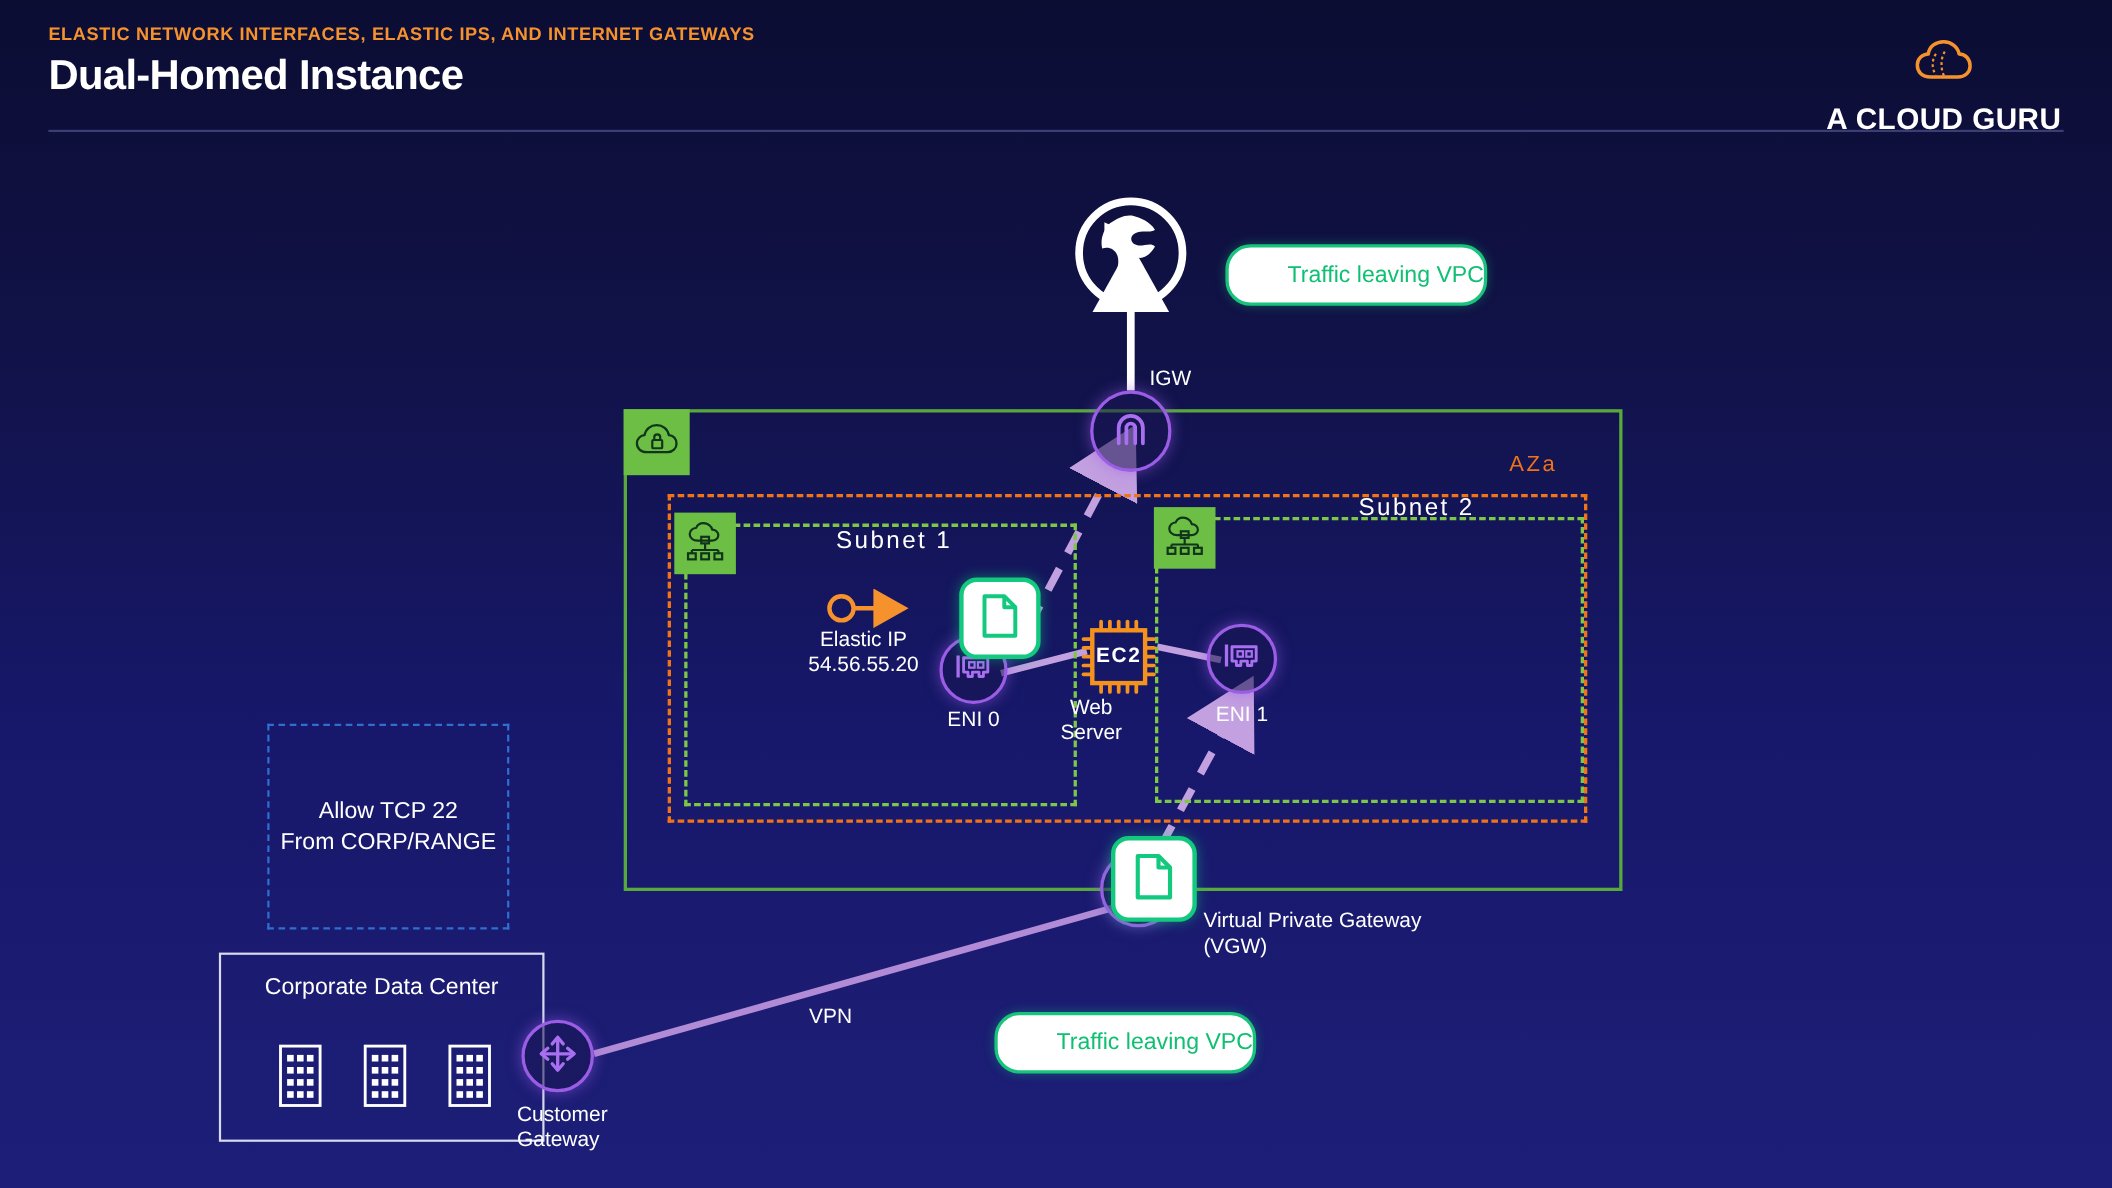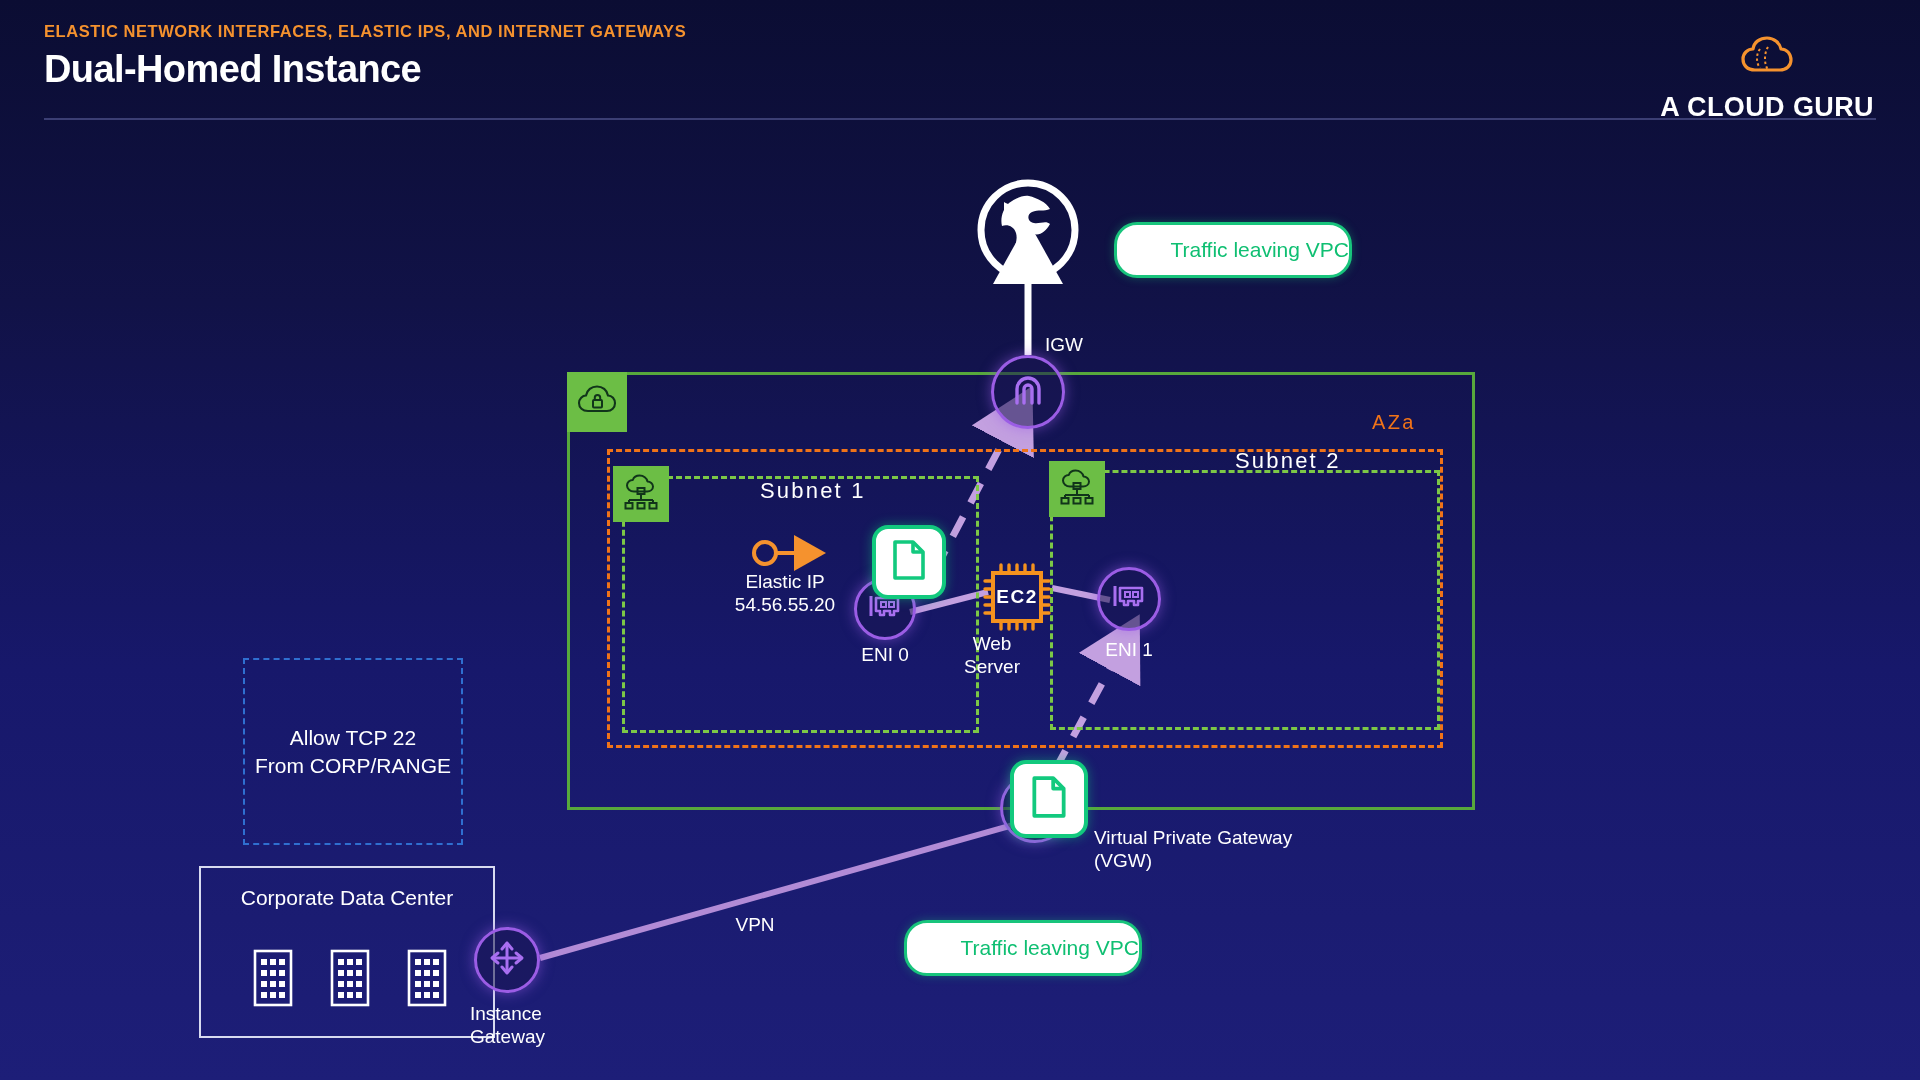--- a/index.html
+++ b/index.html
@@ -426,16 +426,16 @@
           <line x1="20" y1="6" x2="20" y2="34"></line>
           <line x1="6" y1="20" x2="34" y2="20"></line>
           <path d="M20 5 l-5 6 M20 5 l5 6"></path>
           <path d="M20 35 l-5 -6 M20 35 l5 -6"></path>
           <path d="M5 20 l6 -5 M5 20 l6 5"></path>
           <path d="M35 20 l-6 -5 M35 20 l-6 5"></path>
         </g>
       </svg>
     </span>
   </div>
-  <div class="lbl abs" style="left:470px; top:1002px; width:170px; text-align:left;">Instance
+  <div class="lbl abs" style="left:470px; top:1002px; width:170px; text-align:left;">Customer
 Gateway</div>
 
 </div>
 
 </body></html>

